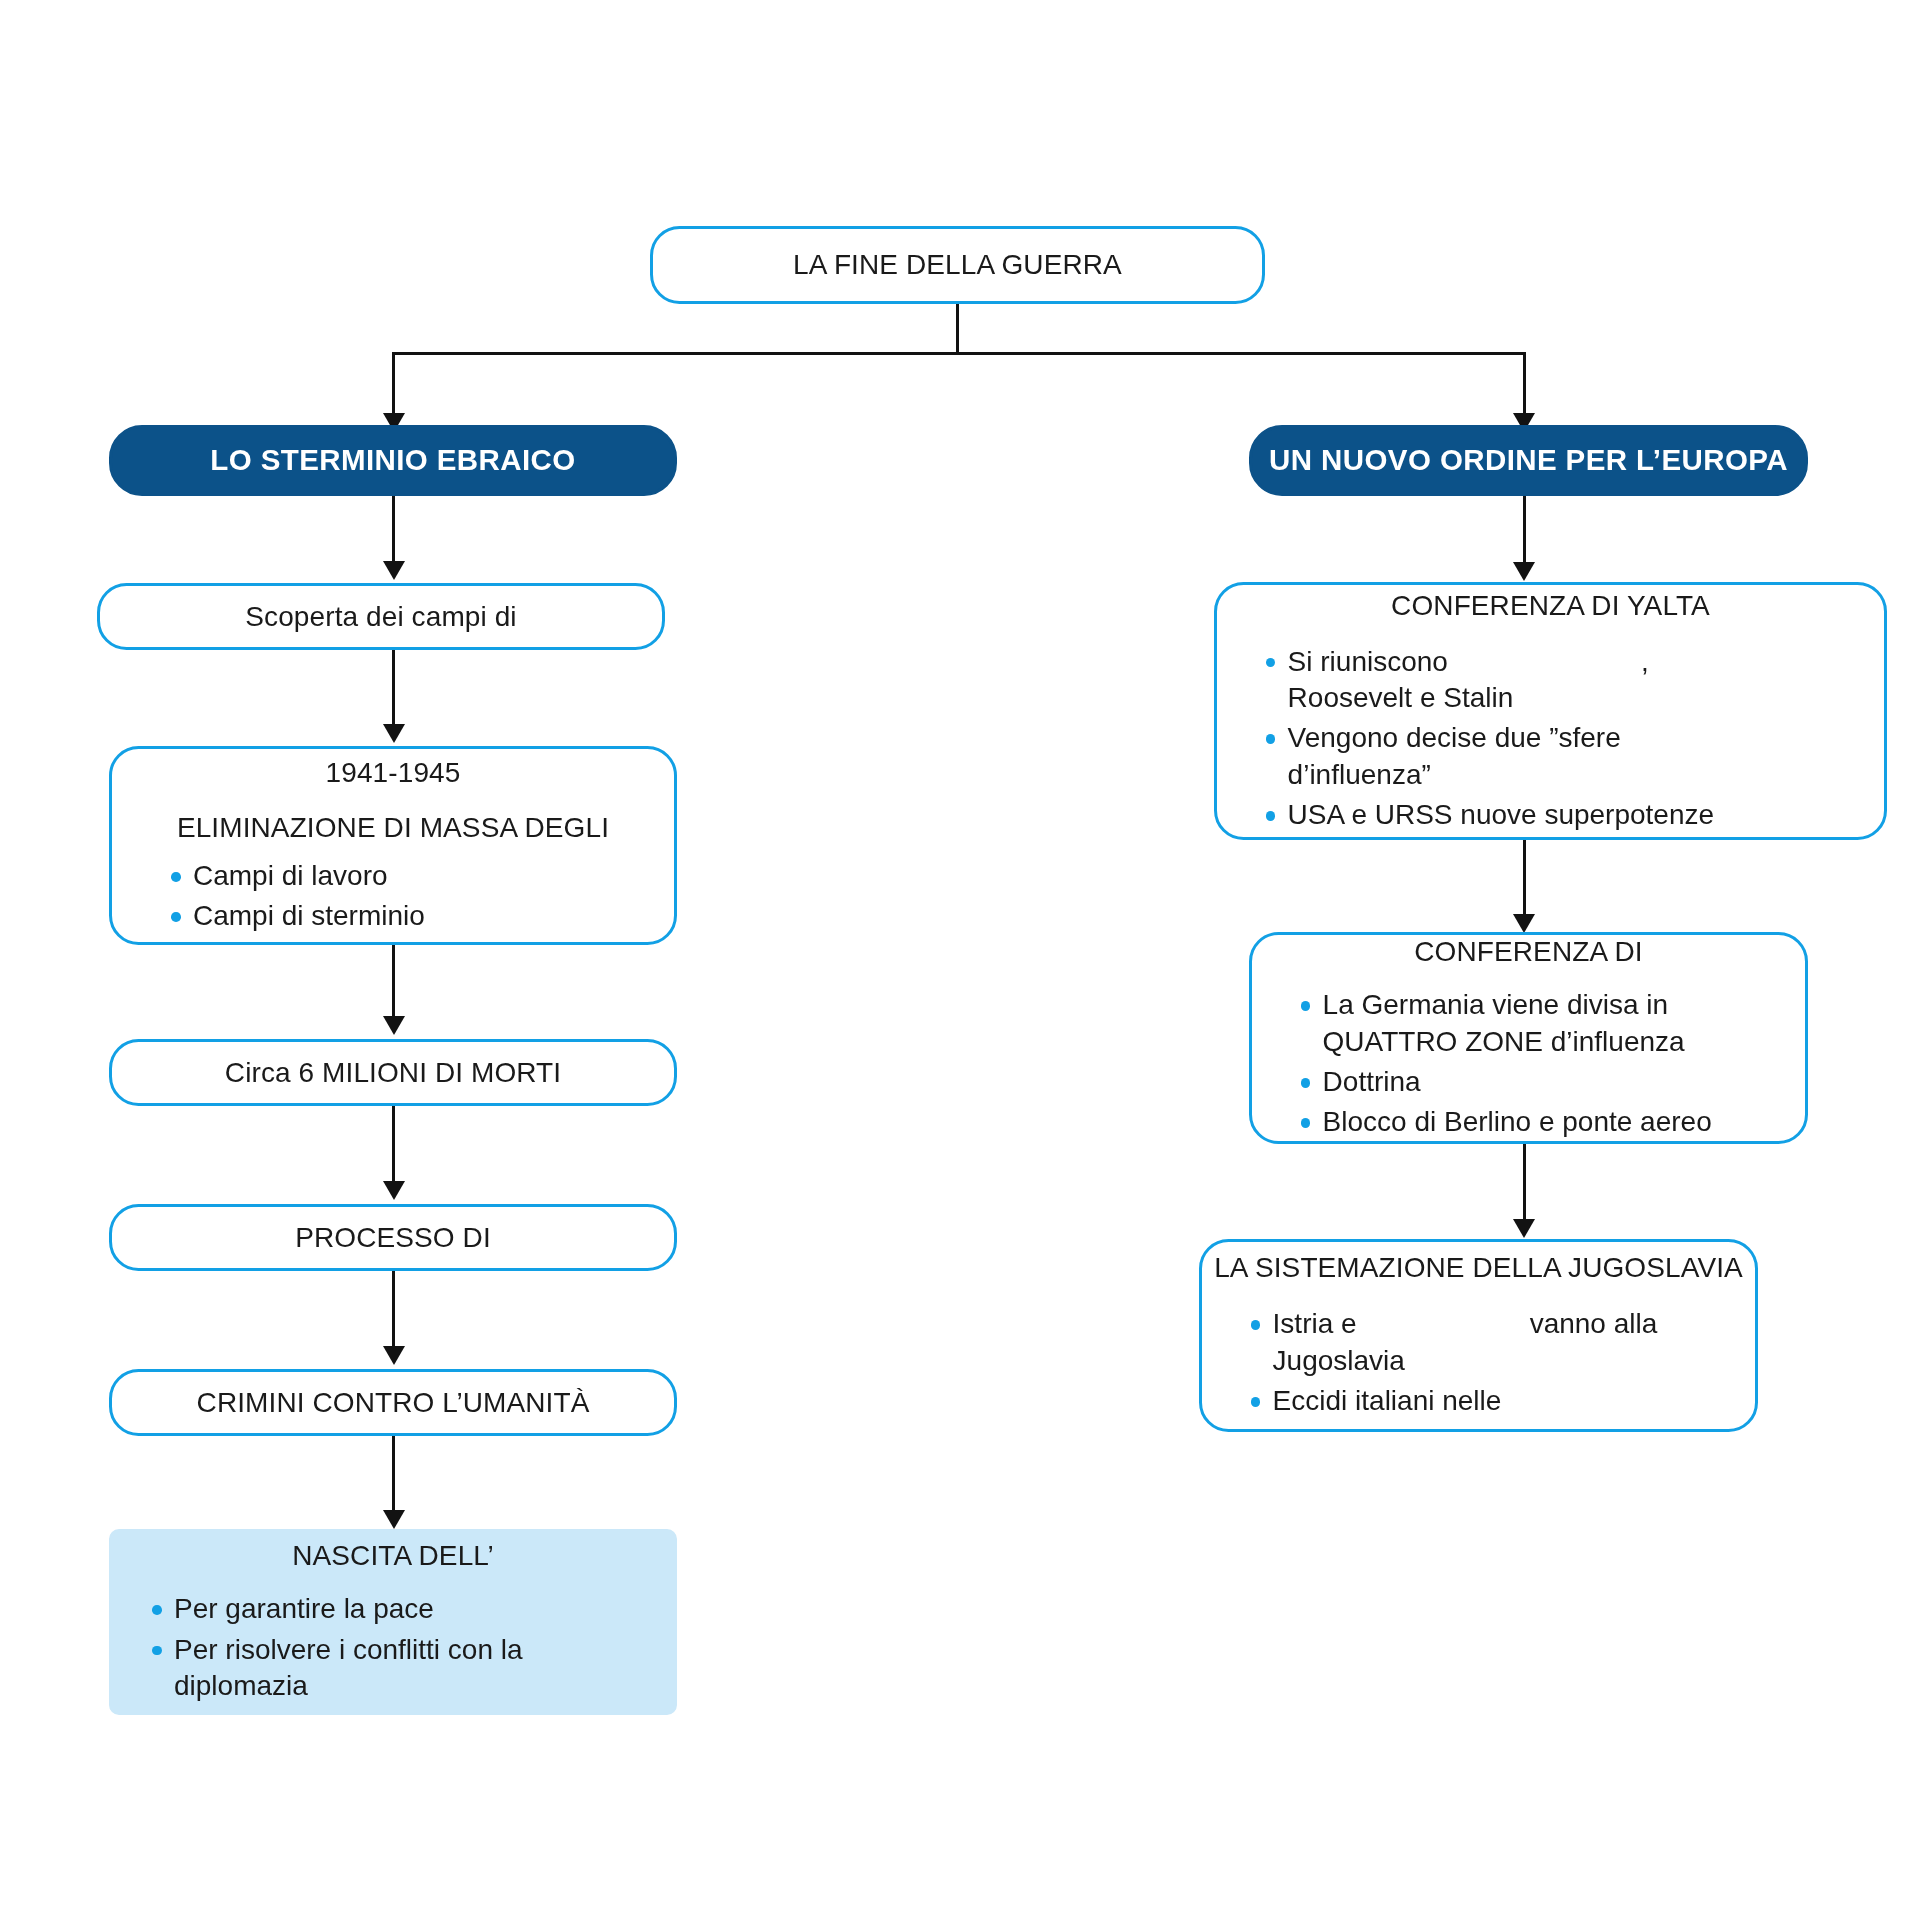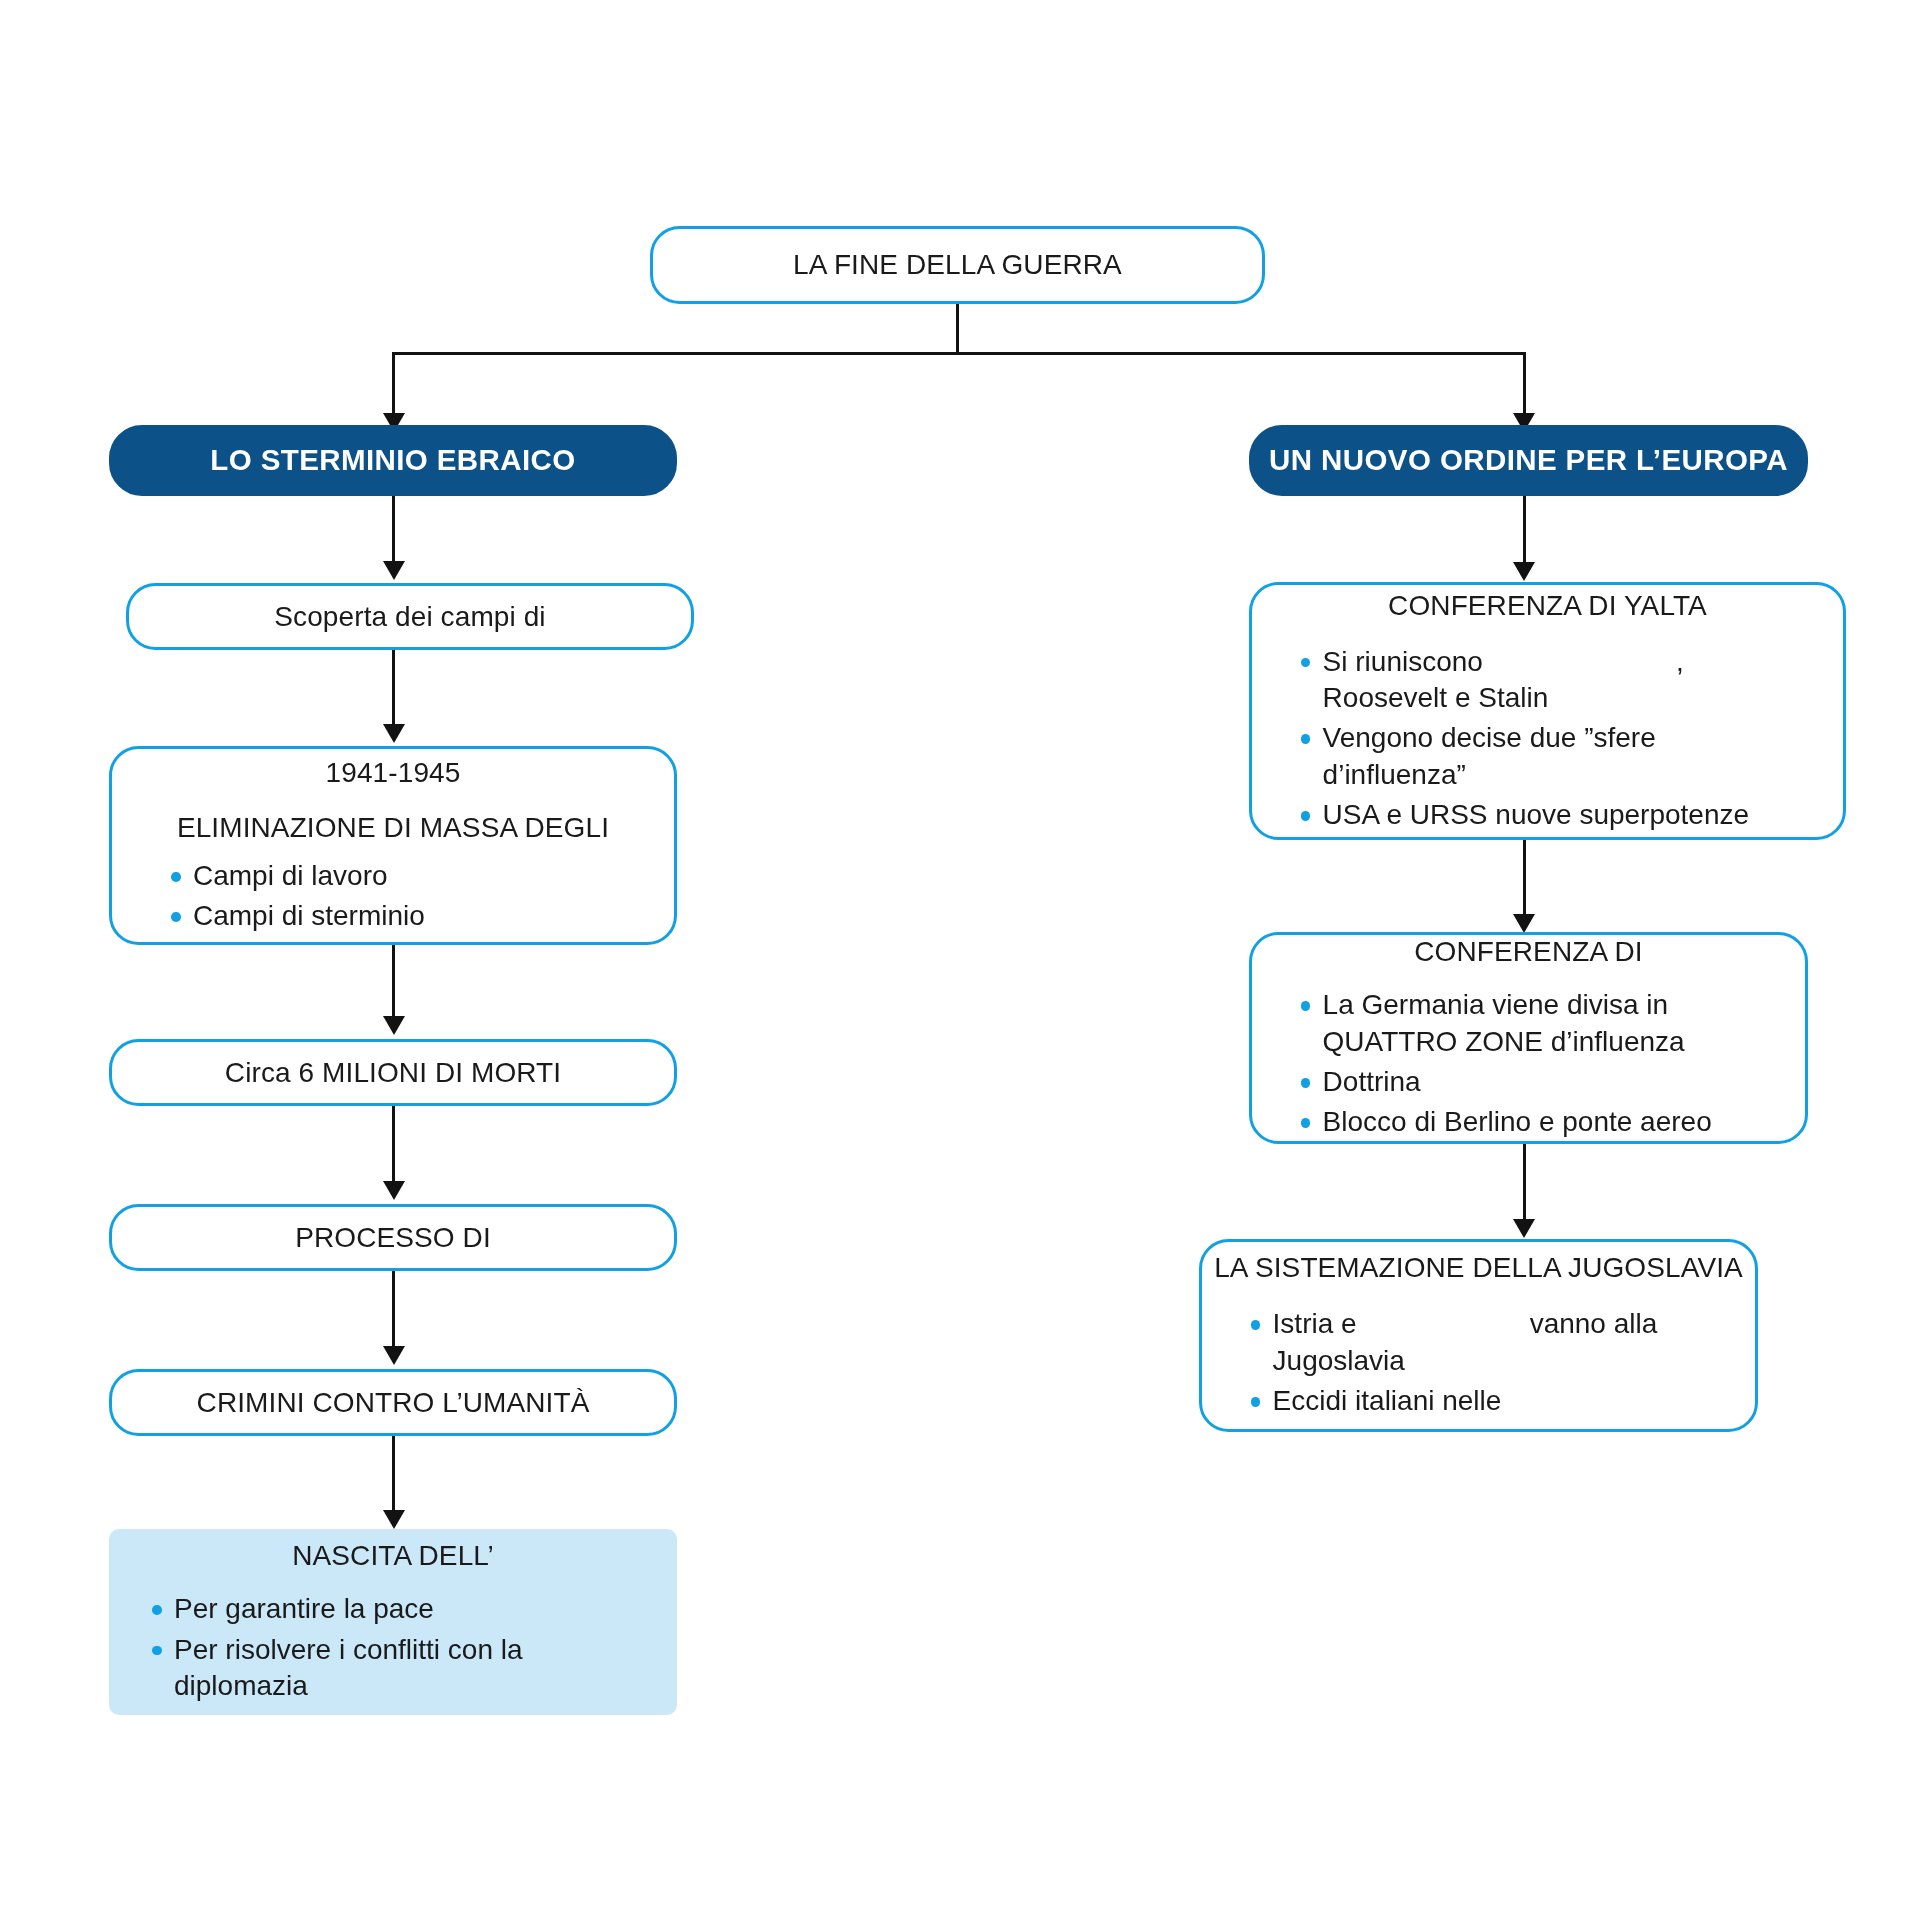--- a/index.html
+++ b/index.html
@@ -129,21 +129,21 @@
   <div class="vline" style="left:1523px; top:352px; width:3.2px; height:71px;"></div>
   <div class="arrowhead" style="left:1513px; top:413px;"></div>
 
   <div class="node header" style="left:109px; top:425px; width:568px; height:71px;">
     <div class="title">LO STERMINIO EBRAICO</div>
   </div>
 
   <div class="vline" style="left:392px; top:496px; width:3.2px; height:74px;"></div>
   <div class="arrowhead" style="left:383px; top:561px;"></div>
 
-  <div class="node" style="left:126px; top:583px; width:568px; height:67px;">
+  <div class="node" style="left:97px; top:583px; width:568px; height:67px;">
     <div class="title">Scoperta dei campi di</div>
   </div>
 
   <div class="vline" style="left:392px; top:650px; width:3.2px; height:83px;"></div>
   <div class="arrowhead" style="left:383px; top:724px;"></div>
 
   <div class="node has-list" style="left:109px; top:746px; width:568px; height:199px; padding:16.7px 13px;">
     <div class="title">1941-1945</div>
     <div class="title" style="margin-top:5.1px; margin-bottom:14px;">ELIMINAZIONE DI MASSA DEGLI</div>
     <ul>
@@ -184,21 +184,21 @@
     </ul>
   </div>
 
   <div class="node header" style="left:1249px; top:425px; width:559px; height:71px;">
     <div class="title">UN NUOVO ORDINE PER L’EUROPA</div>
   </div>
 
   <div class="vline" style="left:1523px; top:496px; width:3.2px; height:76px;"></div>
   <div class="arrowhead" style="left:1513px; top:562px;"></div>
 
-  <div class="node has-list" style="left:1249px; top:582px; width:597px; height:258px; padding:19px 11.6px;">
+  <div class="node has-list" style="left:1214px; top:582px; width:673px; height:258px; padding:19px 11.6px;">
     <div class="title" style="margin-bottom:22px;">CONFERENZA DI YALTA</div>
     <ul style="padding-left:37px;">
       <li style="max-width:488px;">
         <span>Si riuniscono</span><span class="blank" style="width:193px;">&nbsp;</span><span>, Roosevelt e Stalin</span>
       </li>
       <li style="max-width:411px;">Vengono decise due ”sfere d’influenza”</li>
       <li>USA e URSS nuove superpotenze</li>
     </ul>
   </div>
 

